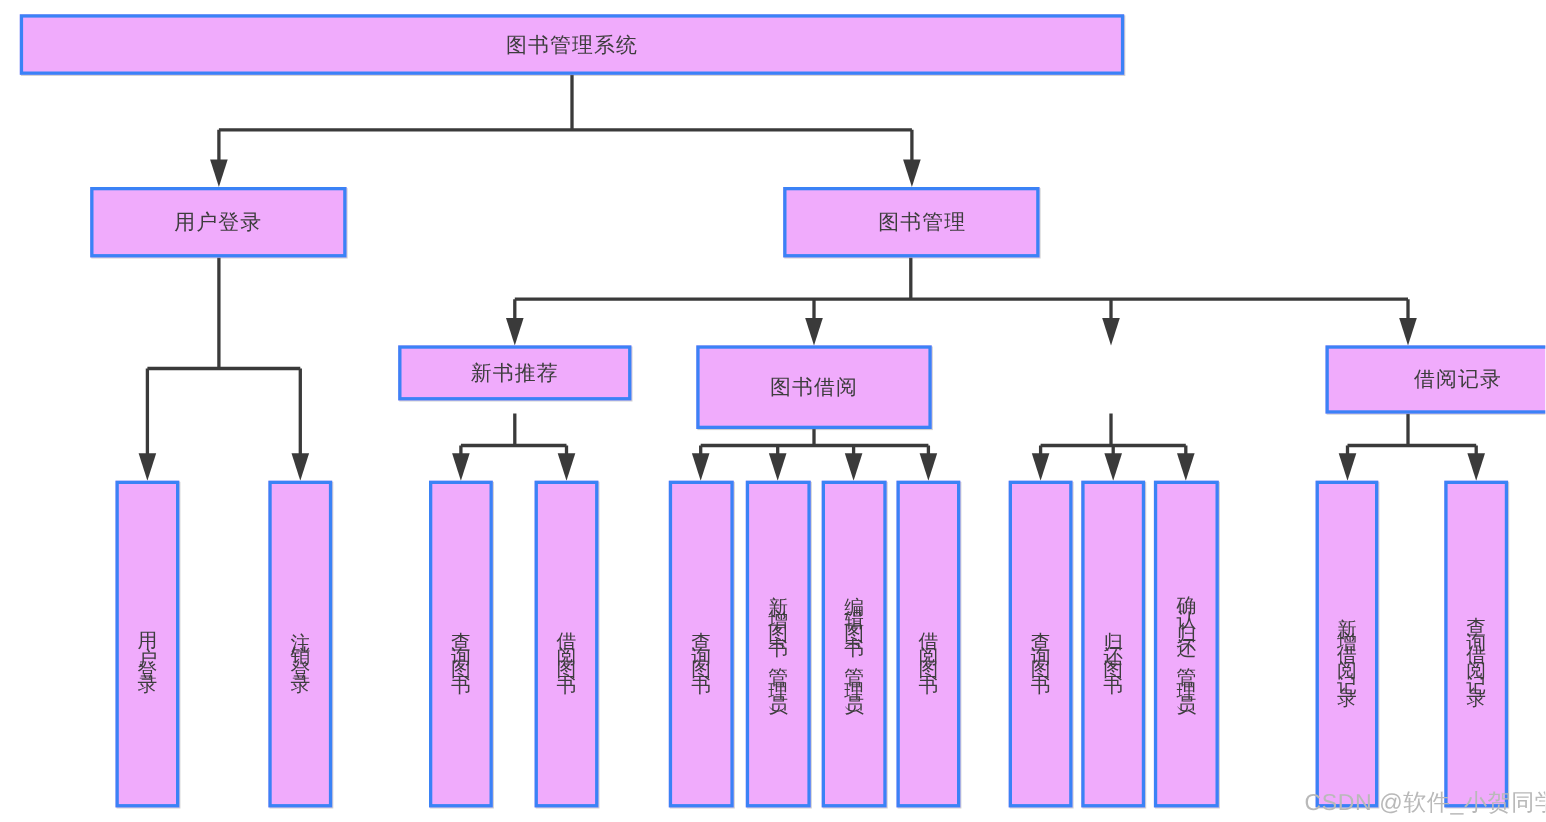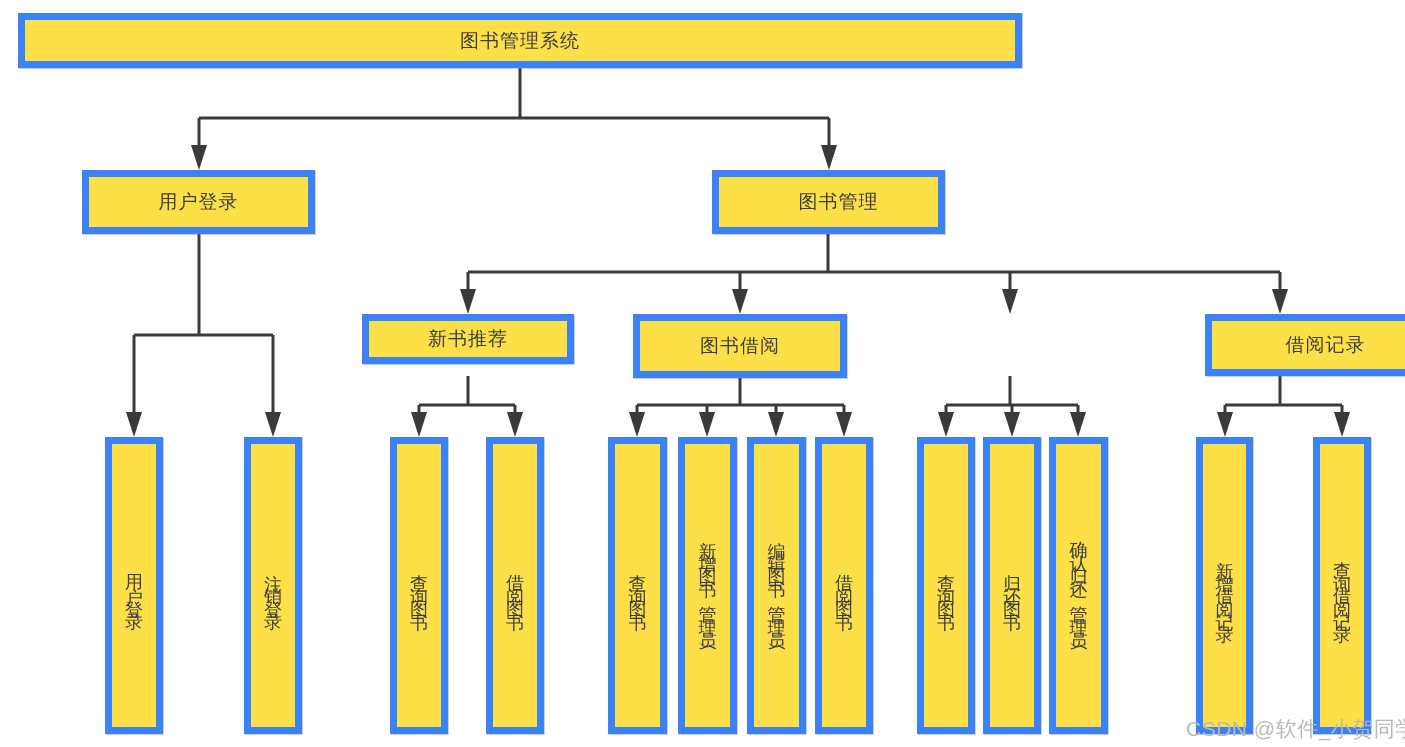--- a/index.html
+++ b/index.html
@@ -13,22 +13,22 @@
   }
   #connector-svg {
     position: absolute;
     left: 0; top: 0;
     width: 1405px; height: 747px;
     z-index: 1;
   }
   .node {
     position: absolute;
     box-sizing: border-box;
-    background: #fde047;
-    border: 7px solid #3b82f6;
+    background: #f0abfc;
+    border: 3px solid #3b82f6;
     box-shadow: 1px 1px 0 rgba(120,120,120,0.35);
     display: flex;
     align-items: center;
     justify-content: center;
     z-index: 2;
     color: #3d3d3d;
   }
   .hbox { font-size: 19px; letter-spacing: 1px; }
   .vbox { }
   .vtext {
@@ -86,21 +86,21 @@
   <div class="node hbox" style="left:82px; top:170px; width:233px; height:64px;">
     <span>用户登录</span>
   </div>
   <div class="node hbox" style="left:712px; top:170px; width:233px; height:64px;padding-left:20px;">
     <span>图书管理</span>
   </div>
 
   <div class="node hbox" style="left:362px; top:314px; width:212px; height:50px;">
     <span>新书推荐</span>
   </div>
-  <div class="node hbox" style="left:633px; top:314px; width:214px; height:64px;">
+  <div class="node hbox" style="left:633px; top:314px; width:214px; height:76px;">
     <span>图书借阅</span>
   </div>
   <div class="node hbox" style="left:1173px; top:314px; width:241px; height:62px;margin-left:32px;">
     <span>借阅记录</span>
   </div>
 
   <div class="node vbox" style="left:105px; top:437px; width:58px; height:297px;">
     <span class="vtext">用户登录</span>
   </div>
   <div class="node vbox" style="left:244px; top:437px; width:58px; height:297px;">

